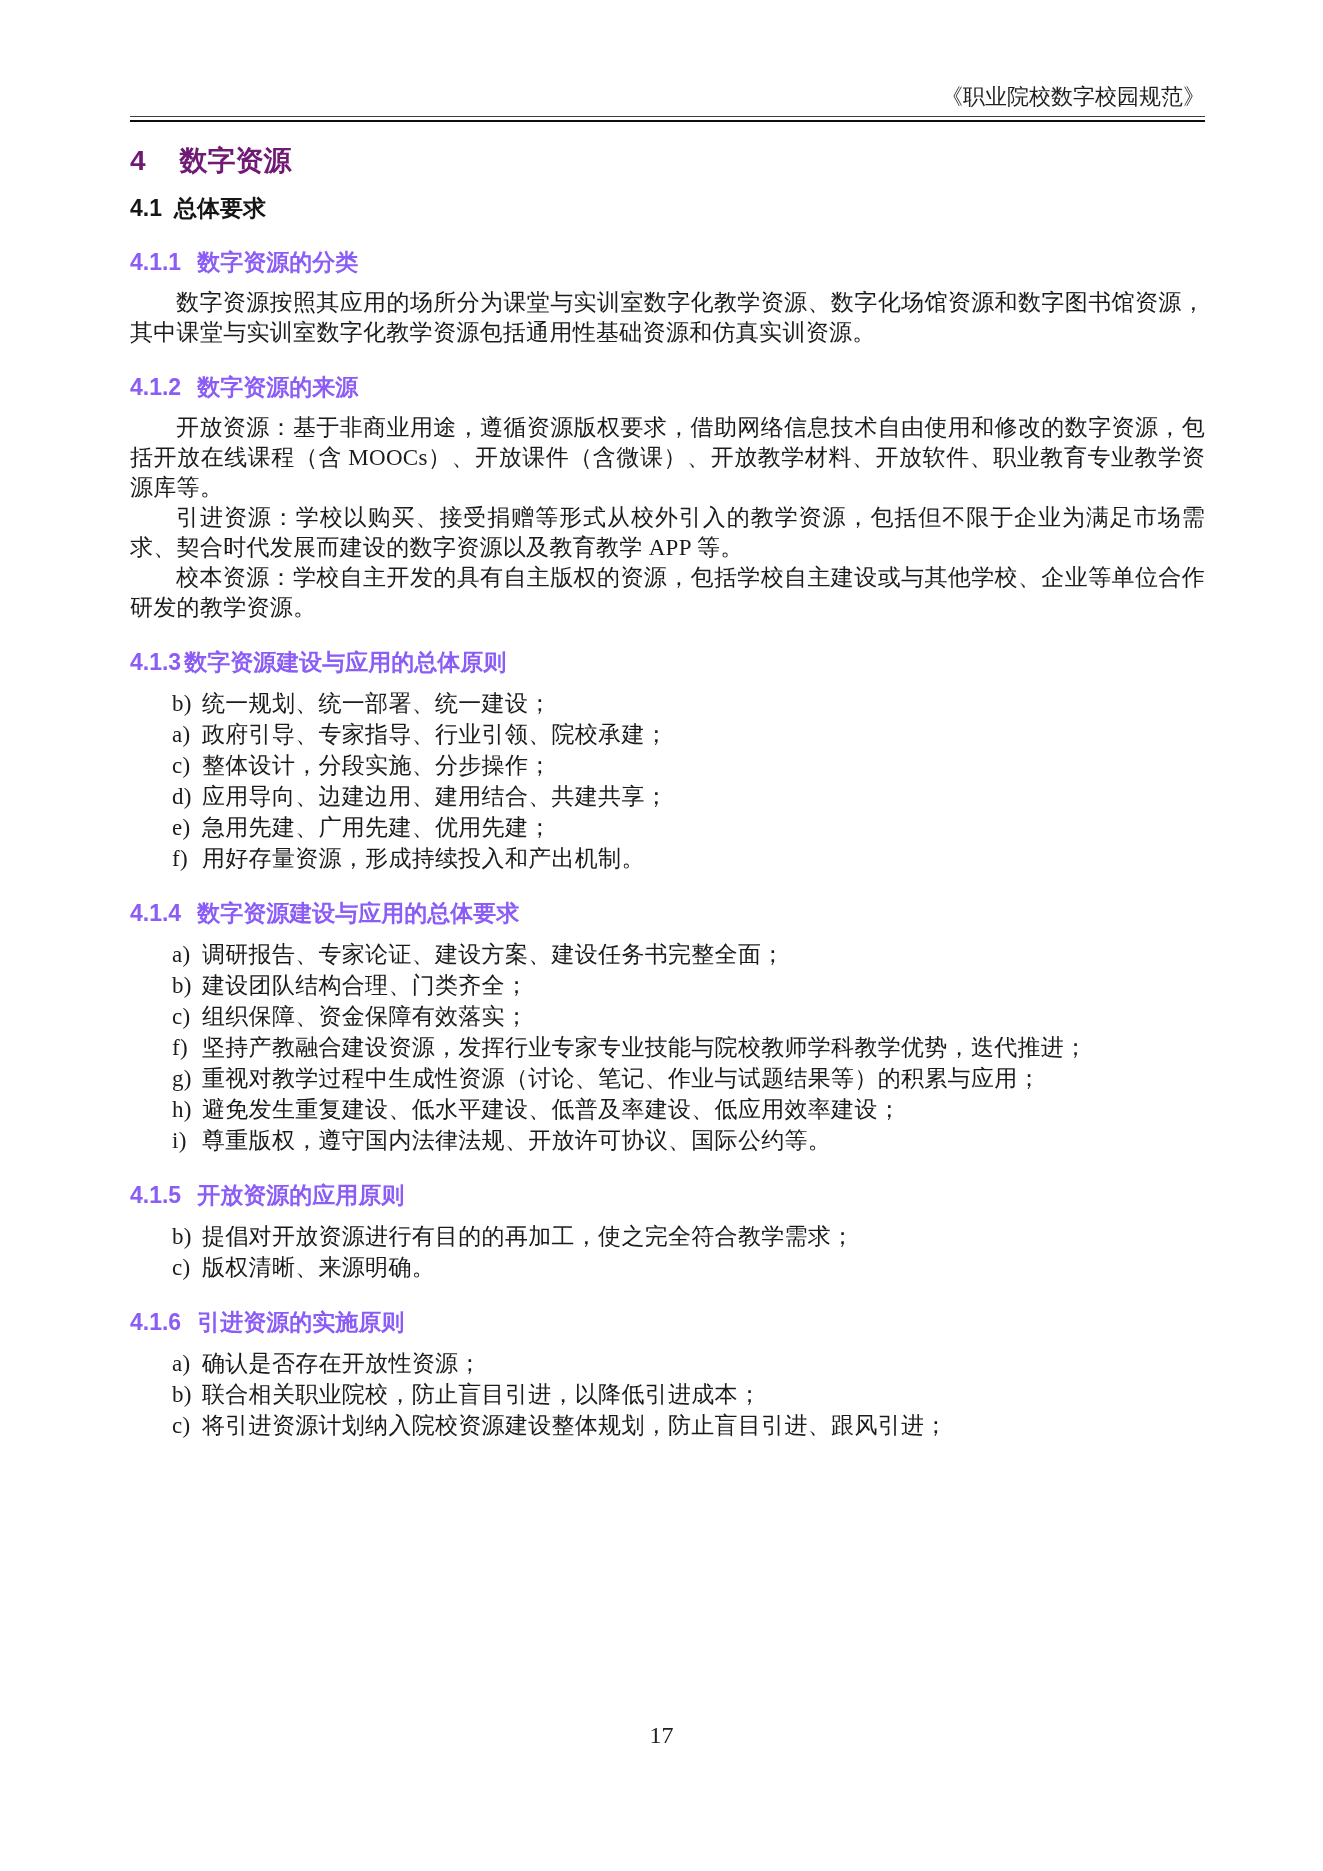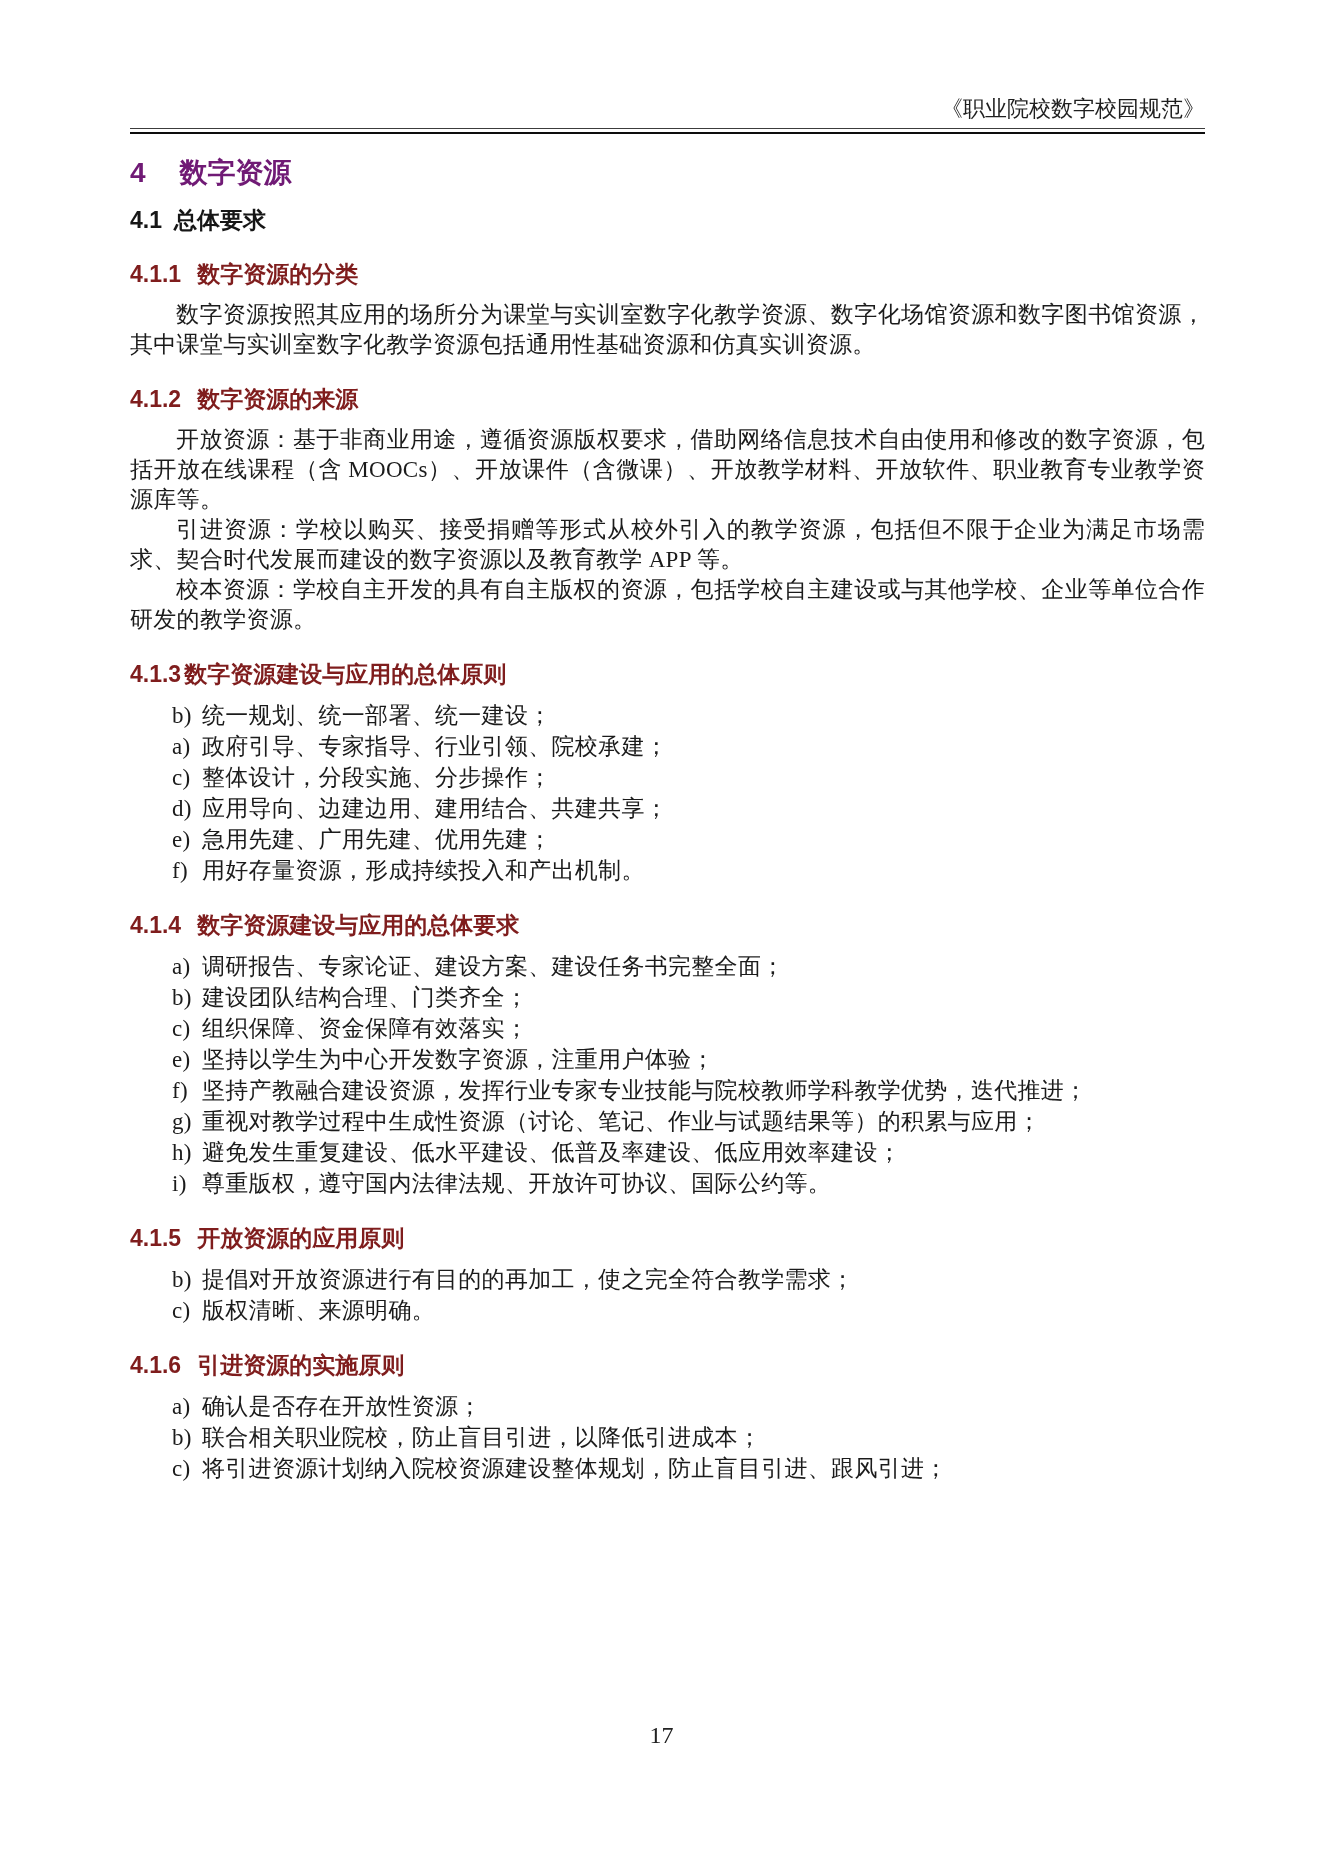--- a/index.html
+++ b/index.html
@@ -6,21 +6,21 @@
     margin: 0;
     padding: 0;
     background: #ffffff;
   }
   .page {
     position: relative;
     width: 1323px;
     height: 1871px;
     background: #ffffff;
     box-sizing: border-box;
-    padding: 16px 118px 0 130px;
+    padding: 4px 118px 0 130px;
     overflow: hidden;
     color: #1b1b1b;
     font-family: "Liberation Serif", "DejaVu Serif", serif;
   }
   .header {
     padding-top: 80px;
     text-align: right;
     font-size: 22px;
     line-height: 26px;
     color: #1f1f1f;
@@ -49,21 +49,21 @@
     line-height: 30px;
     color: #161616;
   }
   .h2-num { margin-right: 12px; }
   .h3 {
     margin-top: 24px;
     font-family: "Liberation Sans", "DejaVu Sans", sans-serif;
     font-weight: 700;
     font-size: 23px;
     line-height: 30px;
-    color: #7f1d1d;
+    color: #8b5cf6;
   }
   .h3-num { margin-right: 16px; }
   .h3.tight .h3-num { margin-right: 3px; margin-top: 40px; }
   .sec-body { margin-top: 11px; }
   .para {
     margin: 0;
     font-size: 23px;
     line-height: 30px;
     text-indent: 2em;
     text-align: justify;
@@ -151,21 +151,20 @@
   </section>
 
   <section>
     <div class="h3">
       <span class="h3-num">4.1.4</span><span>数字资源建设与应用的总体要求</span>
     </div>
     <div class="list">
       <div class="li"><span class="li-label">a)</span><span>调研报告、专家论证、建设方案、建设任务书完整全面；</span></div>
       <div class="li"><span class="li-label">b)</span><span>建设团队结构合理、门类齐全；</span></div>
       <div class="li"><span class="li-label">c)</span><span>组织保障、资金保障有效落实；</span></div>
-      <div class="li"><span class="li-label">e)</span><span>坚持以学生为中心开发数字资源，注重用户体验；</span></div>
       <div class="li"><span class="li-label">f)</span><span>坚持产教融合建设资源，发挥行业专家专业技能与院校教师学科教学优势，迭代推进；</span></div>
       <div class="li"><span class="li-label">g)</span><span>重视对教学过程中生成性资源（讨论、笔记、作业与试题结果等）的积累与应用；</span></div>
       <div class="li"><span class="li-label">h)</span><span>避免发生重复建设、低水平建设、低普及率建设、低应用效率建设；</span></div>
       <div class="li"><span class="li-label">i)</span><span>尊重版权，遵守国内法律法规、开放许可协议、国际公约等。</span></div>
     </div>
   </section>
 
   <section>
     <div class="h3">
       <span class="h3-num">4.1.5</span><span>开放资源的应用原则</span>

